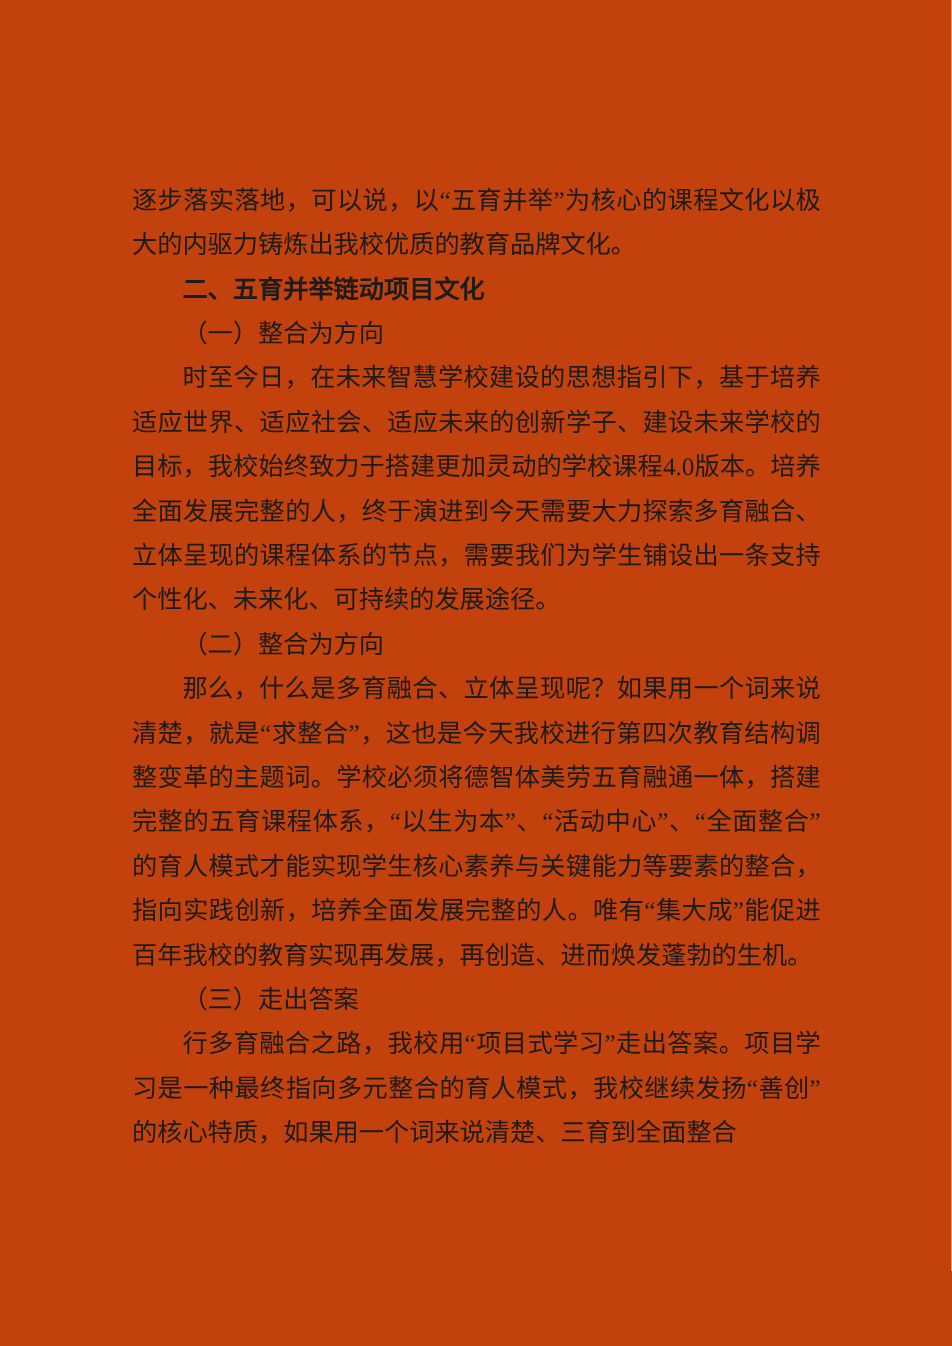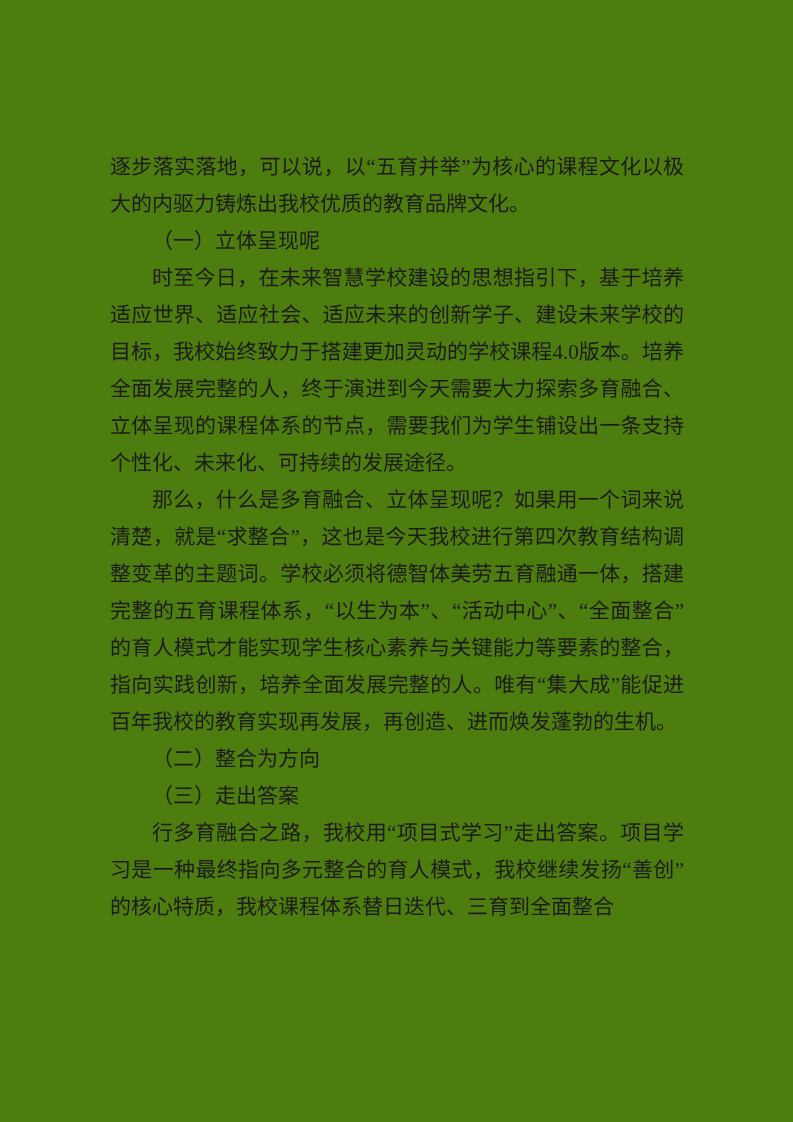--- a/index.html
+++ b/index.html
@@ -4,21 +4,21 @@
 <style>
   html, body {
     margin: 0;
     padding: 0;
     background: #ffffff;
   }
   .page {
     position: relative;
     width: 793px;
     height: 1122px;
-    background: #4d7c0f;
+    background: #c2410c;
     box-sizing: border-box;
     padding: 149px 109px 40px 110px;
     overflow: hidden;
     font-family: "Liberation Serif", "DejaVu Serif", serif;
     color: #1c1c1c;
   }
   .doc-body {
     width: 100%;
   }
   .block {
@@ -40,20 +40,21 @@
   .heading {
     font-weight: 700;
   }
 </style>
 </head>
 <body>
 
 <div class="page">
   <div class="doc-body" id="doc-body">
       <p class="block paragraph-continuation">逐步落实落地，可以说，以“五育并举”为核心的课程文化以极大的内驱力铸炼出我校优质的教育品牌文化。</p>
-      <p class="block subheading">（一）立体呈现呢</p>
+      <p class="block heading">二、五育并举链动项目文化</p>
+      <p class="block subheading">（一）整合为方向</p>
       <p class="block paragraph">时至今日，在未来智慧学校建设的思想指引下，基于培养适应世界、适应社会、适应未来的创新学子、建设未来学校的目标，我校始终致力于搭建更加灵动的学校课程4.0版本。培养全面发展完整的人，终于演进到今天需要大力探索多育融合、立体呈现的课程体系的节点，需要我们为学生铺设出一条支持个性化、未来化、可持续的发展途径。</p>
+      <p class="block subheading">（二）整合为方向</p>
       <p class="block paragraph">那么，什么是多育融合、立体呈现呢？如果用一个词来说清楚，就是“求整合”，这也是今天我校进行第四次教育结构调整变革的主题词。学校必须将德智体美劳五育融通一体，搭建完整的五育课程体系，“以生为本”、“活动中心”、“全面整合”的育人模式才能实现学生核心素养与关键能力等要素的整合，指向实践创新，培养全面发展完整的人。唯有“集大成”能促进百年我校的教育实现再发展，再创造、进而焕发蓬勃的生机。</p>
-      <p class="block subheading">（二）整合为方向</p>
       <p class="block subheading">（三）走出答案</p>
-      <p class="block paragraph">行多育融合之路，我校用“项目式学习”走出答案。项目学习是一种最终指向多元整合的育人模式，我校继续发扬“善创”的核心特质，我校课程体系替日迭代、三育到全面整合</p>
+      <p class="block paragraph">行多育融合之路，我校用“项目式学习”走出答案。项目学习是一种最终指向多元整合的育人模式，我校继续发扬“善创”的核心特质，如果用一个词来说清楚、三育到全面整合</p>
     </div>
 </div>
 
 </body></html>

